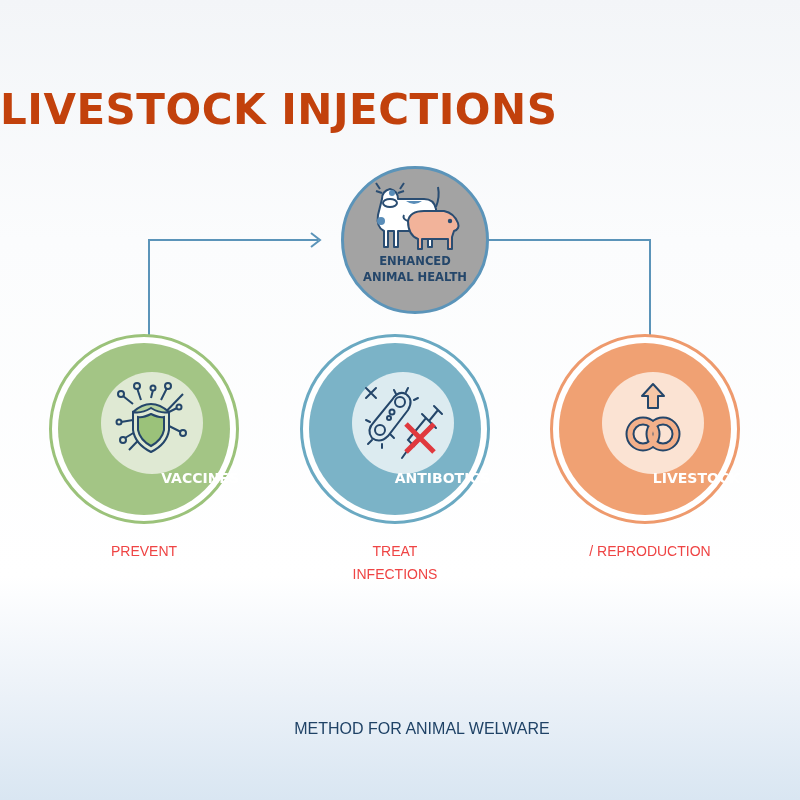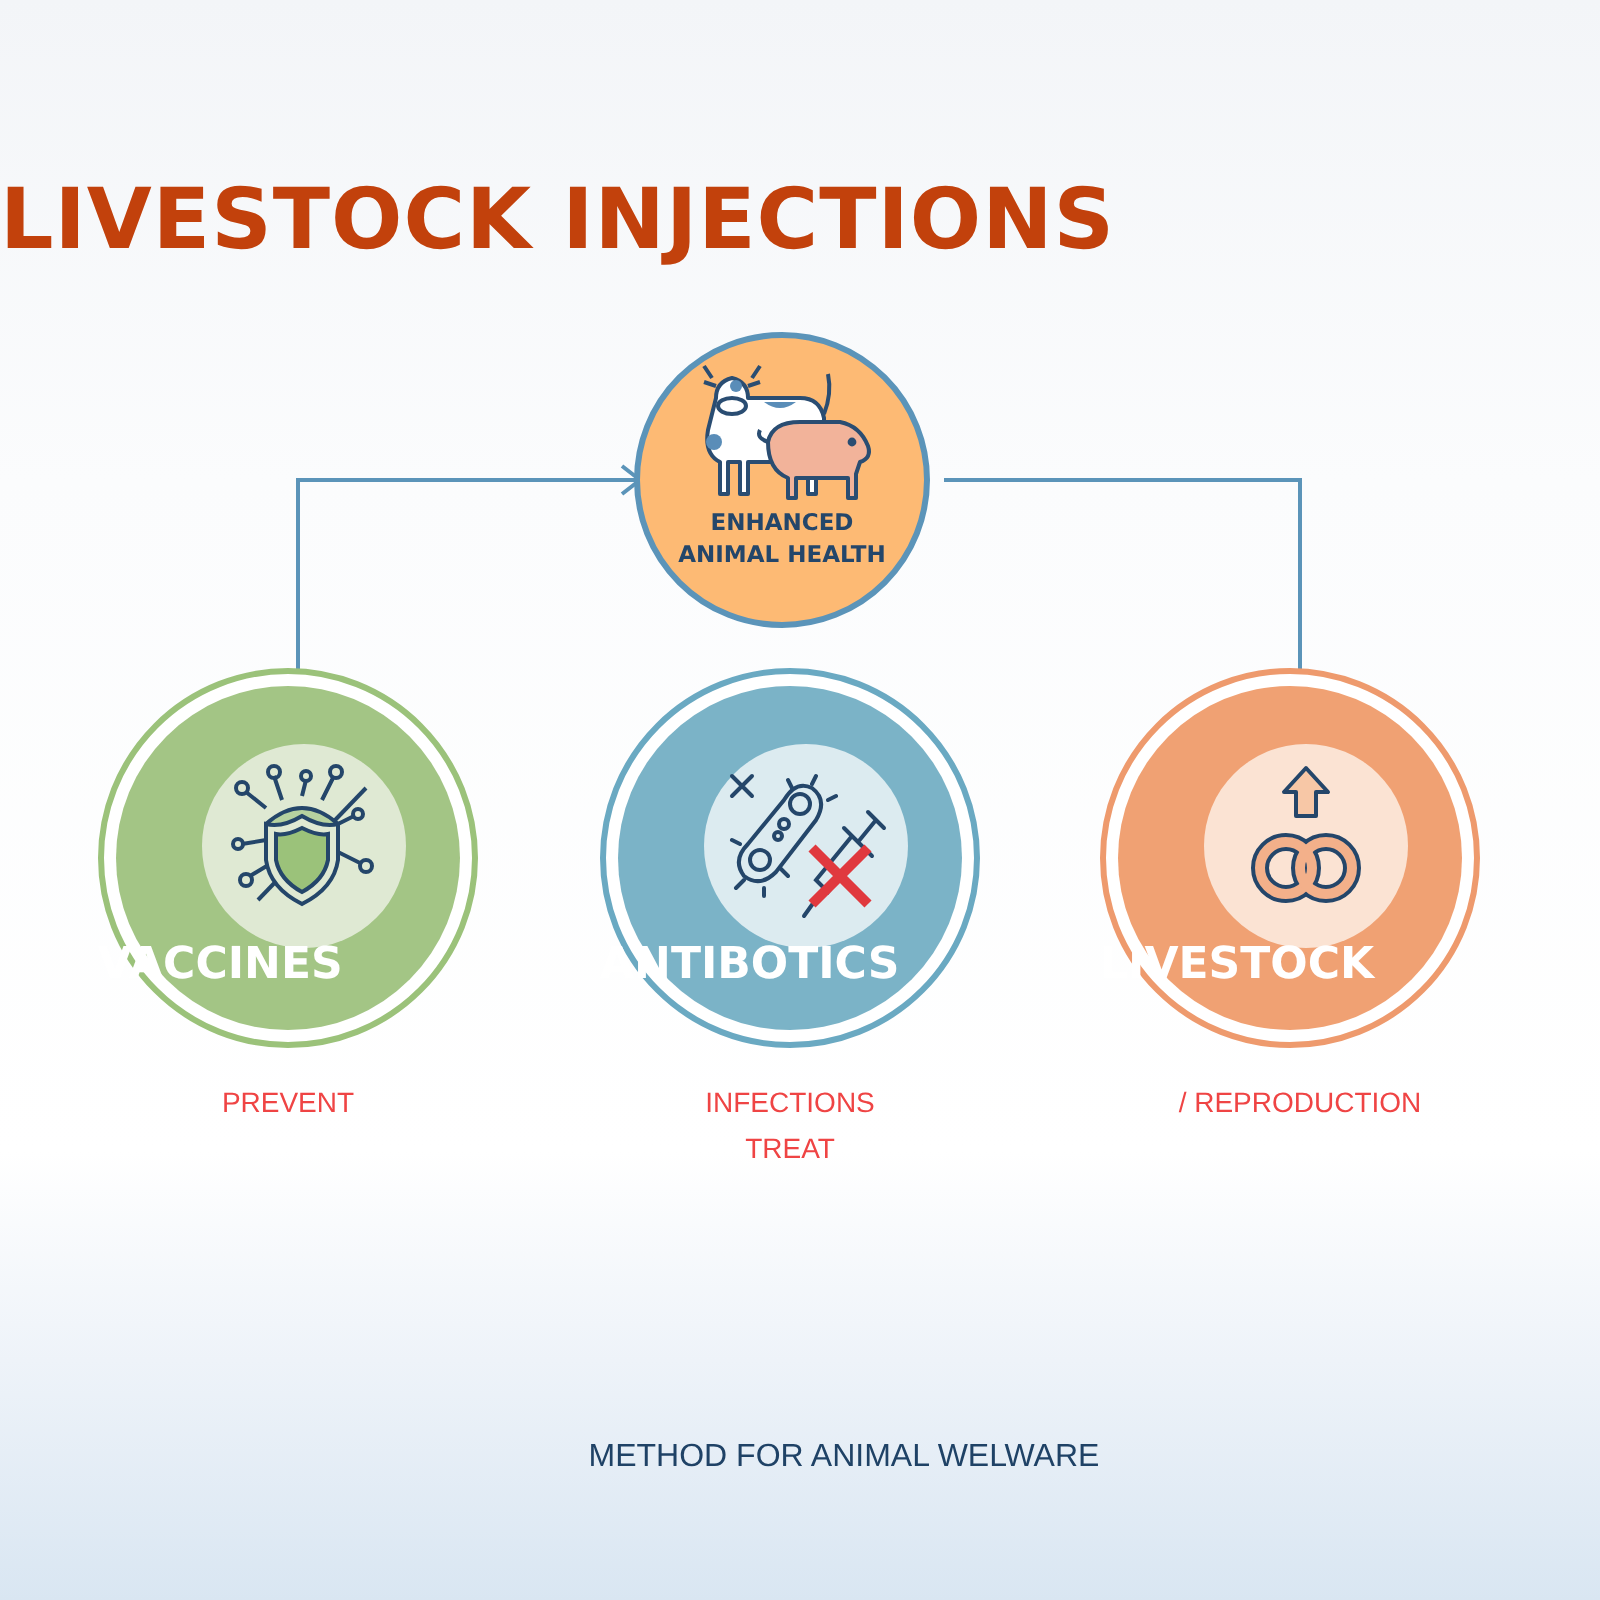--- a/index.html
+++ b/index.html
@@ -8,39 +8,39 @@
     background: linear-gradient(180deg, #f3f5f8 0%, #fbfcfd 30%, #ffffff 72%, #eef3f9 85%, #d9e6f2 100%);
     font-family: "Liberation Sans", sans-serif;
   }
   .title {
     position: absolute; left: 0; top: 72px; width: 800px; text-align: left;
     font-family: "DejaVu Sans", sans-serif; font-weight: bold; font-size: 42px;
     color: #c2410c; letter-spacing: 0.5px; margin-top: 13px;
   }
   svg.connectors { position: absolute; left: 0; top: 0; width: 800px; height: 800px; pointer-events: none; }
   .hub {
-    position: absolute; left: 317px; top: 166px; width: 148px; height: 148px;
-    border: 3px solid #5b94b9; border-radius: 50%; background: #fdba74;
+    position: absolute; left: 341px; top: 166px; width: 148px; height: 148px;
+    border: 3px solid #5b94b9; border-radius: 50%; background: #a3a3a3;
     box-sizing: border-box;
   }
   .hub .animals { position: absolute; left: 24px; top: 8px; }
   .hub .hub-label {
     position: absolute; left: 0; top: 84px; width: 142px; text-align: center;
     font-family: "DejaVu Sans", sans-serif; font-weight: bold; font-size: 11.5px; color: #24466a; line-height: 16px;
   }
   .node { position: absolute; top: 334px; width: 190px; height: 190px; }
   .node .outer {
     position: absolute; inset: 0; border-radius: 50%; box-sizing: border-box; background: #fff;
   }
   .node .inner { position: absolute; left: 9px; top: 9px; width: 172px; height: 172px; border-radius: 50%; }
   .node .disc { position: absolute; left: 52px; top: 38px; width: 102px; height: 102px; border-radius: 50%; }
   .node .icon { position: absolute; left: 62px; top: 48px; }
   .node .node-label {
-    position: absolute; left: 0; top: 136px; width: 190px; text-align: left;
-    font-family: "DejaVu Sans", sans-serif; font-weight: bold; font-size: 22px; color: #ffffff;
+    position: absolute; left: 0; top: 136px; width: 190px; text-align: right;
+    font-family: "DejaVu Sans", sans-serif; font-weight: bold; font-size: 14px; color: #ffffff;
   }
   .n1 { left: 49px; } .n1 .outer { border: 3px solid #9bc27a; } .n1 .inner { background: #a3c585; } .n1 .disc { background: #dfe9d3; }
   .n2 { left: 300px; } .n2 .outer { border: 3px solid #6aa9c2; } .n2 .inner { background: #7bb3c7; } .n2 .disc { background: #dcebf0; }
   .n3 { left: 550px; } .n3 .outer { border: 3px solid #ee9a6d; } .n3 .inner { background: #f0a173; } .n3 .disc { background: #fbe3d3; }
   .caption {
     position: absolute; top: 540px; width: 200px; text-align: center;
     font-size: 14px; color: #ef4444; line-height: 23px;
   }
   .c1 { left: 44px; } .c2 { left: 295px; } .c3 { left: 550px; }
   .footer {
@@ -146,20 +146,20 @@
       <circle cx="51" cy="52" r="13"></circle>
     </g>
   </svg>
   <div class="node-label">LIVESTOCK</div>
 </div>
 
 <div class="caption c1">
   <div>PREVENT</div>
 </div>
 <div class="caption c2">
+  <div>TREAT</div>
   <div>INFECTIONS</div>
-  <div>TREAT</div>
 </div>
 <div class="caption c3">
   <div>/ REPRODUCTION</div>
 </div>
 
 <div class="footer">METHOD FOR ANIMAL WELWARE</div>
 
 </body></html>

